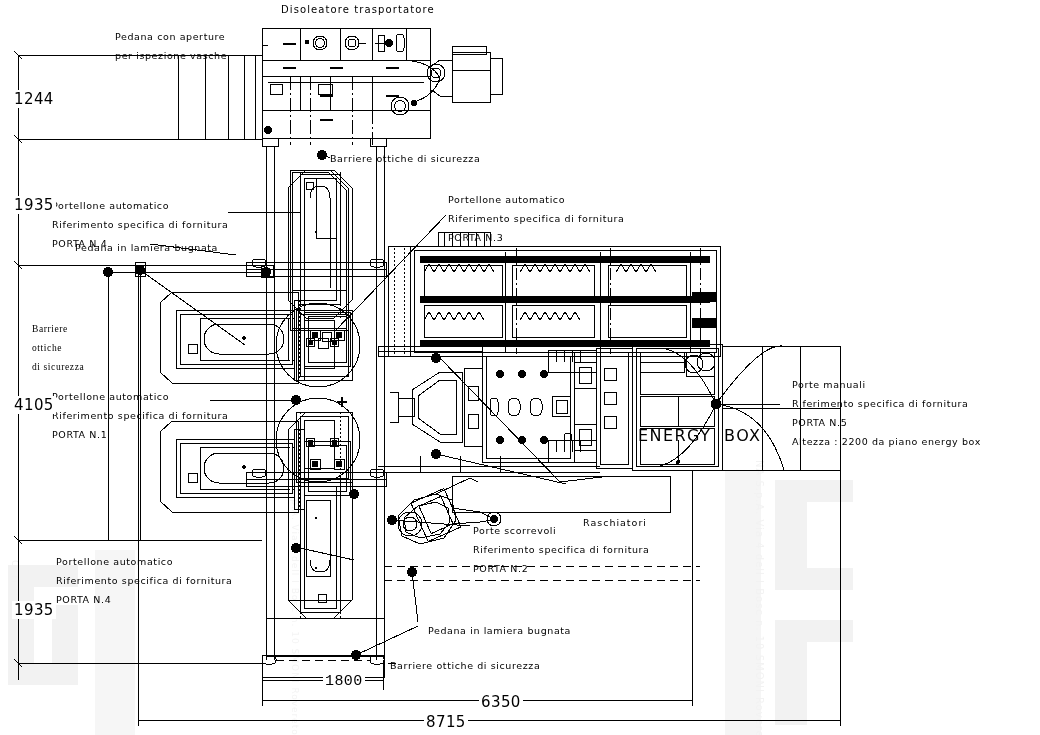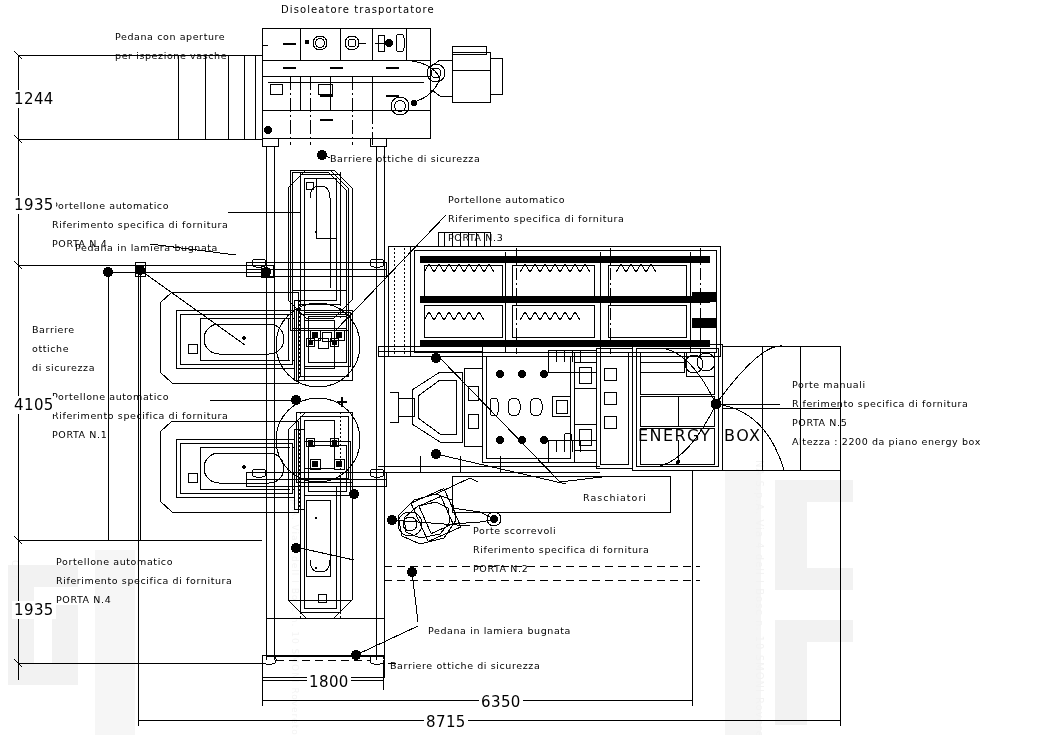--- a/index.html
+++ b/index.html
@@ -512,51 +512,51 @@
   <div class="lbl" style="left:52px;top:196px;">Portellone automatico
 Riferimento specifica di fornitura
 PORTA N.4</div>
 
   <div class="lbl" style="left:448px;top:190px;">Portellone automatico
 Riferimento specifica di fornitura
 PORTA N.3</div>
 
   <div class="lbl" style="left:75px;top:238px;">Pedana in lamiera bugnata</div>
 
-  <div class="lbl" style="left:32px;top:320px;">Barriere
+  <div class="lbl" style="left:32px;top:320px;font-family:Liberation Serif, serif;">Barriere
 ottiche
 di sicurezza</div>
 
   <div class="lbl" style="left:52px;top:387px;">Portellone automatico
 Riferimento specifica di fornitura
 PORTA N.1</div>
 
   <div class="lbl" style="left:792px;top:375px;">Porte manuali
 Riferimento specifica di fornitura
 PORTA N.5
 Altezza : 2200 da piano energy box</div>
 
-  <div class="lbl" style="left:583px;top:488px;letter-spacing:1px;">Raschiatori</div>
+  <div class="lbl" style="left:583px;top:513px;letter-spacing:1px;">Raschiatori</div>
 
   <div class="lbl" style="left:473px;top:521px;">Porte scorrevoli
 Riferimento specifica di fornitura
 PORTA N.2</div>
 
   <div class="lbl" style="left:56px;top:552px;">Portellone automatico
 Riferimento specifica di fornitura
 PORTA N.4</div>
 
   <div class="lbl" style="left:428px;top:621px;">Pedana in lamiera bugnata</div>
 
   <div class="lbl" style="left:390px;top:656px;">Barriere ottiche di sicurezza</div>
 
   <div class="ebox" style="left:638px;top:426px;">ENERGY  BOX</div>
 
   <div class="dim" style="left:12px;top:90px;">1244</div>
   <div class="dim" style="left:12px;top:196px;">1935</div>
   <div class="dim" style="left:12px;top:396px;">4105</div>
   <div class="dim" style="left:12px;top:601px;">1935</div>
 
-  <div class="dim" style="left:307px;top:673px;">1800</div>
+  <div class="dim" style="left:323px;top:673px;font-family:Liberation Mono, monospace;">1800</div>
   <div class="dim" style="left:479px;top:693px;text-align:center;">6350</div>
   <div class="dim" style="left:424px;top:713px;">8715</div>
 
 </div>
 
 </body></html>

